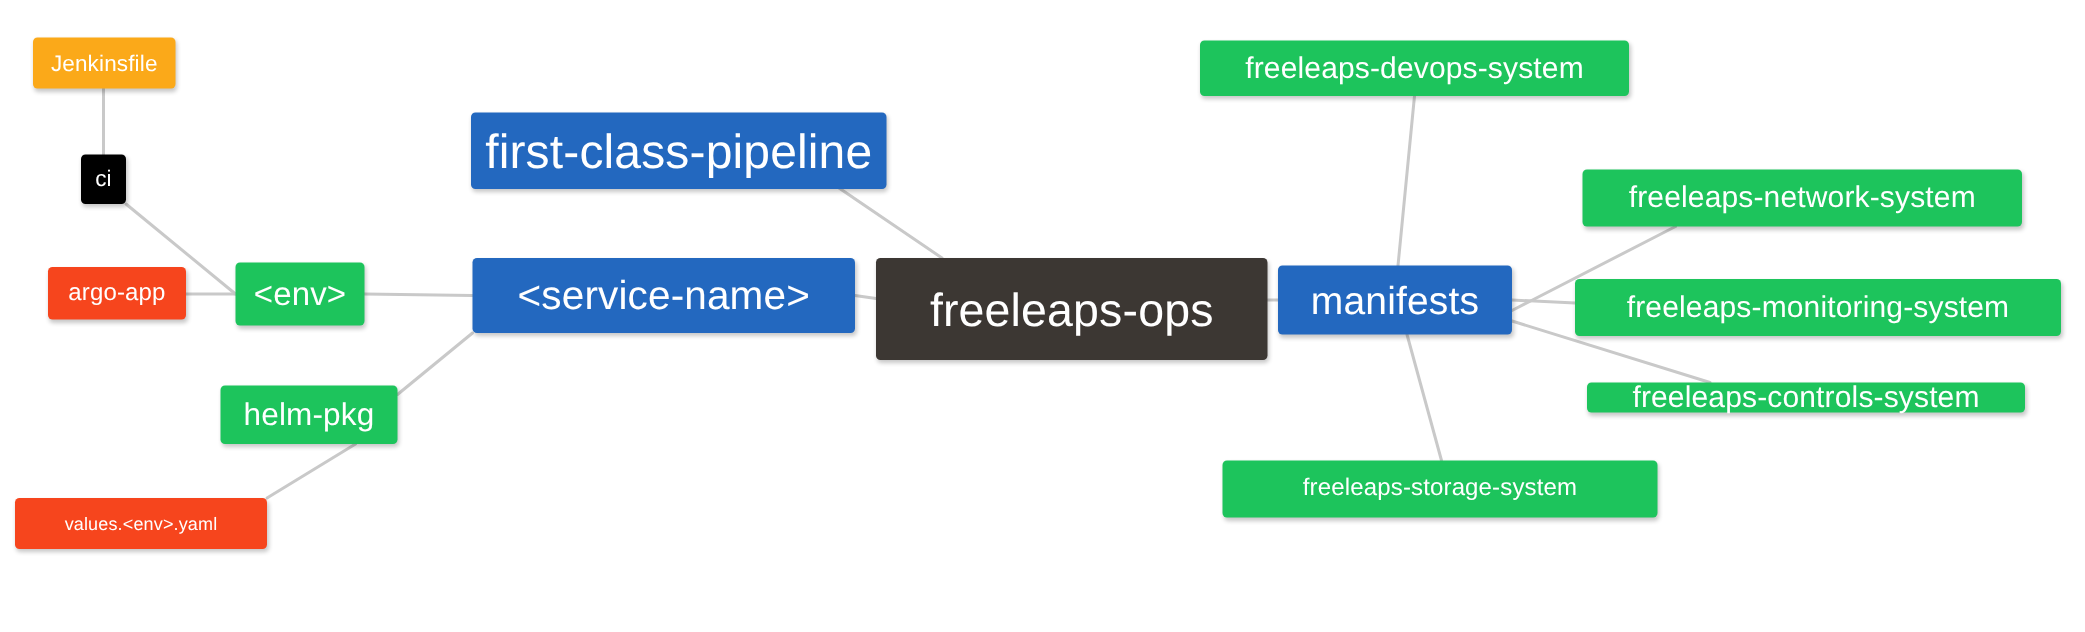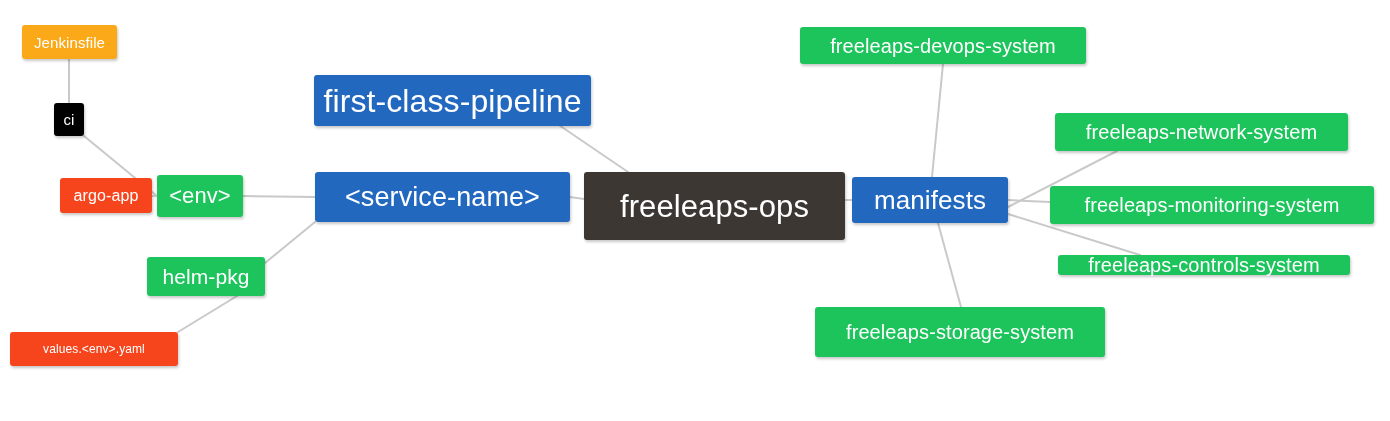--- a/index.html
+++ b/index.html
@@ -72,21 +72,21 @@
       <line class="edge" x1="1008" y1="214" x2="1140" y2="255" stroke="#c9c9c9"></line>
       <line class="edge" x1="938" y1="223" x2="961" y2="307" stroke="#c9c9c9"></line>
     </svg>
   <div id="node-layer">
       <div class="node" style="left: 22px; top: 25px; width: 95px; height: 34px; background: rgb(251, 169, 25); font-size: 15px;">
         <span class="node-label">Jenkinsfile</span>
       </div>
       <div class="node" style="left: 54px; top: 103px; width: 30px; height: 33px; background: #000000; font-size: 15px;">
         <span class="node-label">ci</span>
       </div>
-      <div class="node" style="left: 32px; top: 178px; width: 92px; height: 35px; background: rgb(246, 69, 29); font-size: 16px; margin-left: 28px;">
+      <div class="node" style="left: 32px; top: 178px; width: 92px; height: 35px; background: rgb(246, 69, 29); font-size: 16px;">
         <span class="node-label">argo-app</span>
       </div>
       <div class="node" style="left: 157px; top: 175px; width: 86px; height: 42px; background: rgb(29, 196, 92); font-size: 22px;">
         <span class="node-label">&lt;env&gt;</span>
       </div>
       <div class="node" style="left: 147px; top: 257px; width: 118px; height: 39px; background: rgb(29, 196, 92); font-size: 21px;">
         <span class="node-label">helm-pkg</span>
       </div>
       <div class="node" style="left: 10px; top: 332px; width: 168px; height: 34px; background: rgb(246, 69, 29); font-size: 12px;">
         <span class="node-label">values.&lt;env&gt;.yaml</span>
@@ -108,17 +108,17 @@
       </div>
       <div class="node" style="left: 1055px; top: 113px; width: 293px; height: 38px; background: rgb(29, 196, 92); font-size: 20px;">
         <span class="node-label">freeleaps-network-system</span>
       </div>
       <div class="node" style="left: 1050px; top: 186px; width: 324px; height: 38px; background: rgb(29, 196, 92); font-size: 20px;">
         <span class="node-label">freeleaps-monitoring-system</span>
       </div>
       <div class="node" style="left: 1058px; top: 255px; width: 292px; height: 20px; background: rgb(29, 196, 92); font-size: 20px;">
         <span class="node-label">freeleaps-controls-system</span>
       </div>
-      <div class="node" style="left: 815px; top: 307px; width: 290px; height: 50px; background: rgb(29, 196, 92); font-size: 20px;">
+      <div class="node" style="left: 815px; top: 307px; width: 290px; height: 38px; background: rgb(29, 196, 92); font-size: 16px;">
         <span class="node-label">freeleaps-storage-system</span>
       </div>
     </div>
 </div>
 
 </body></html>

